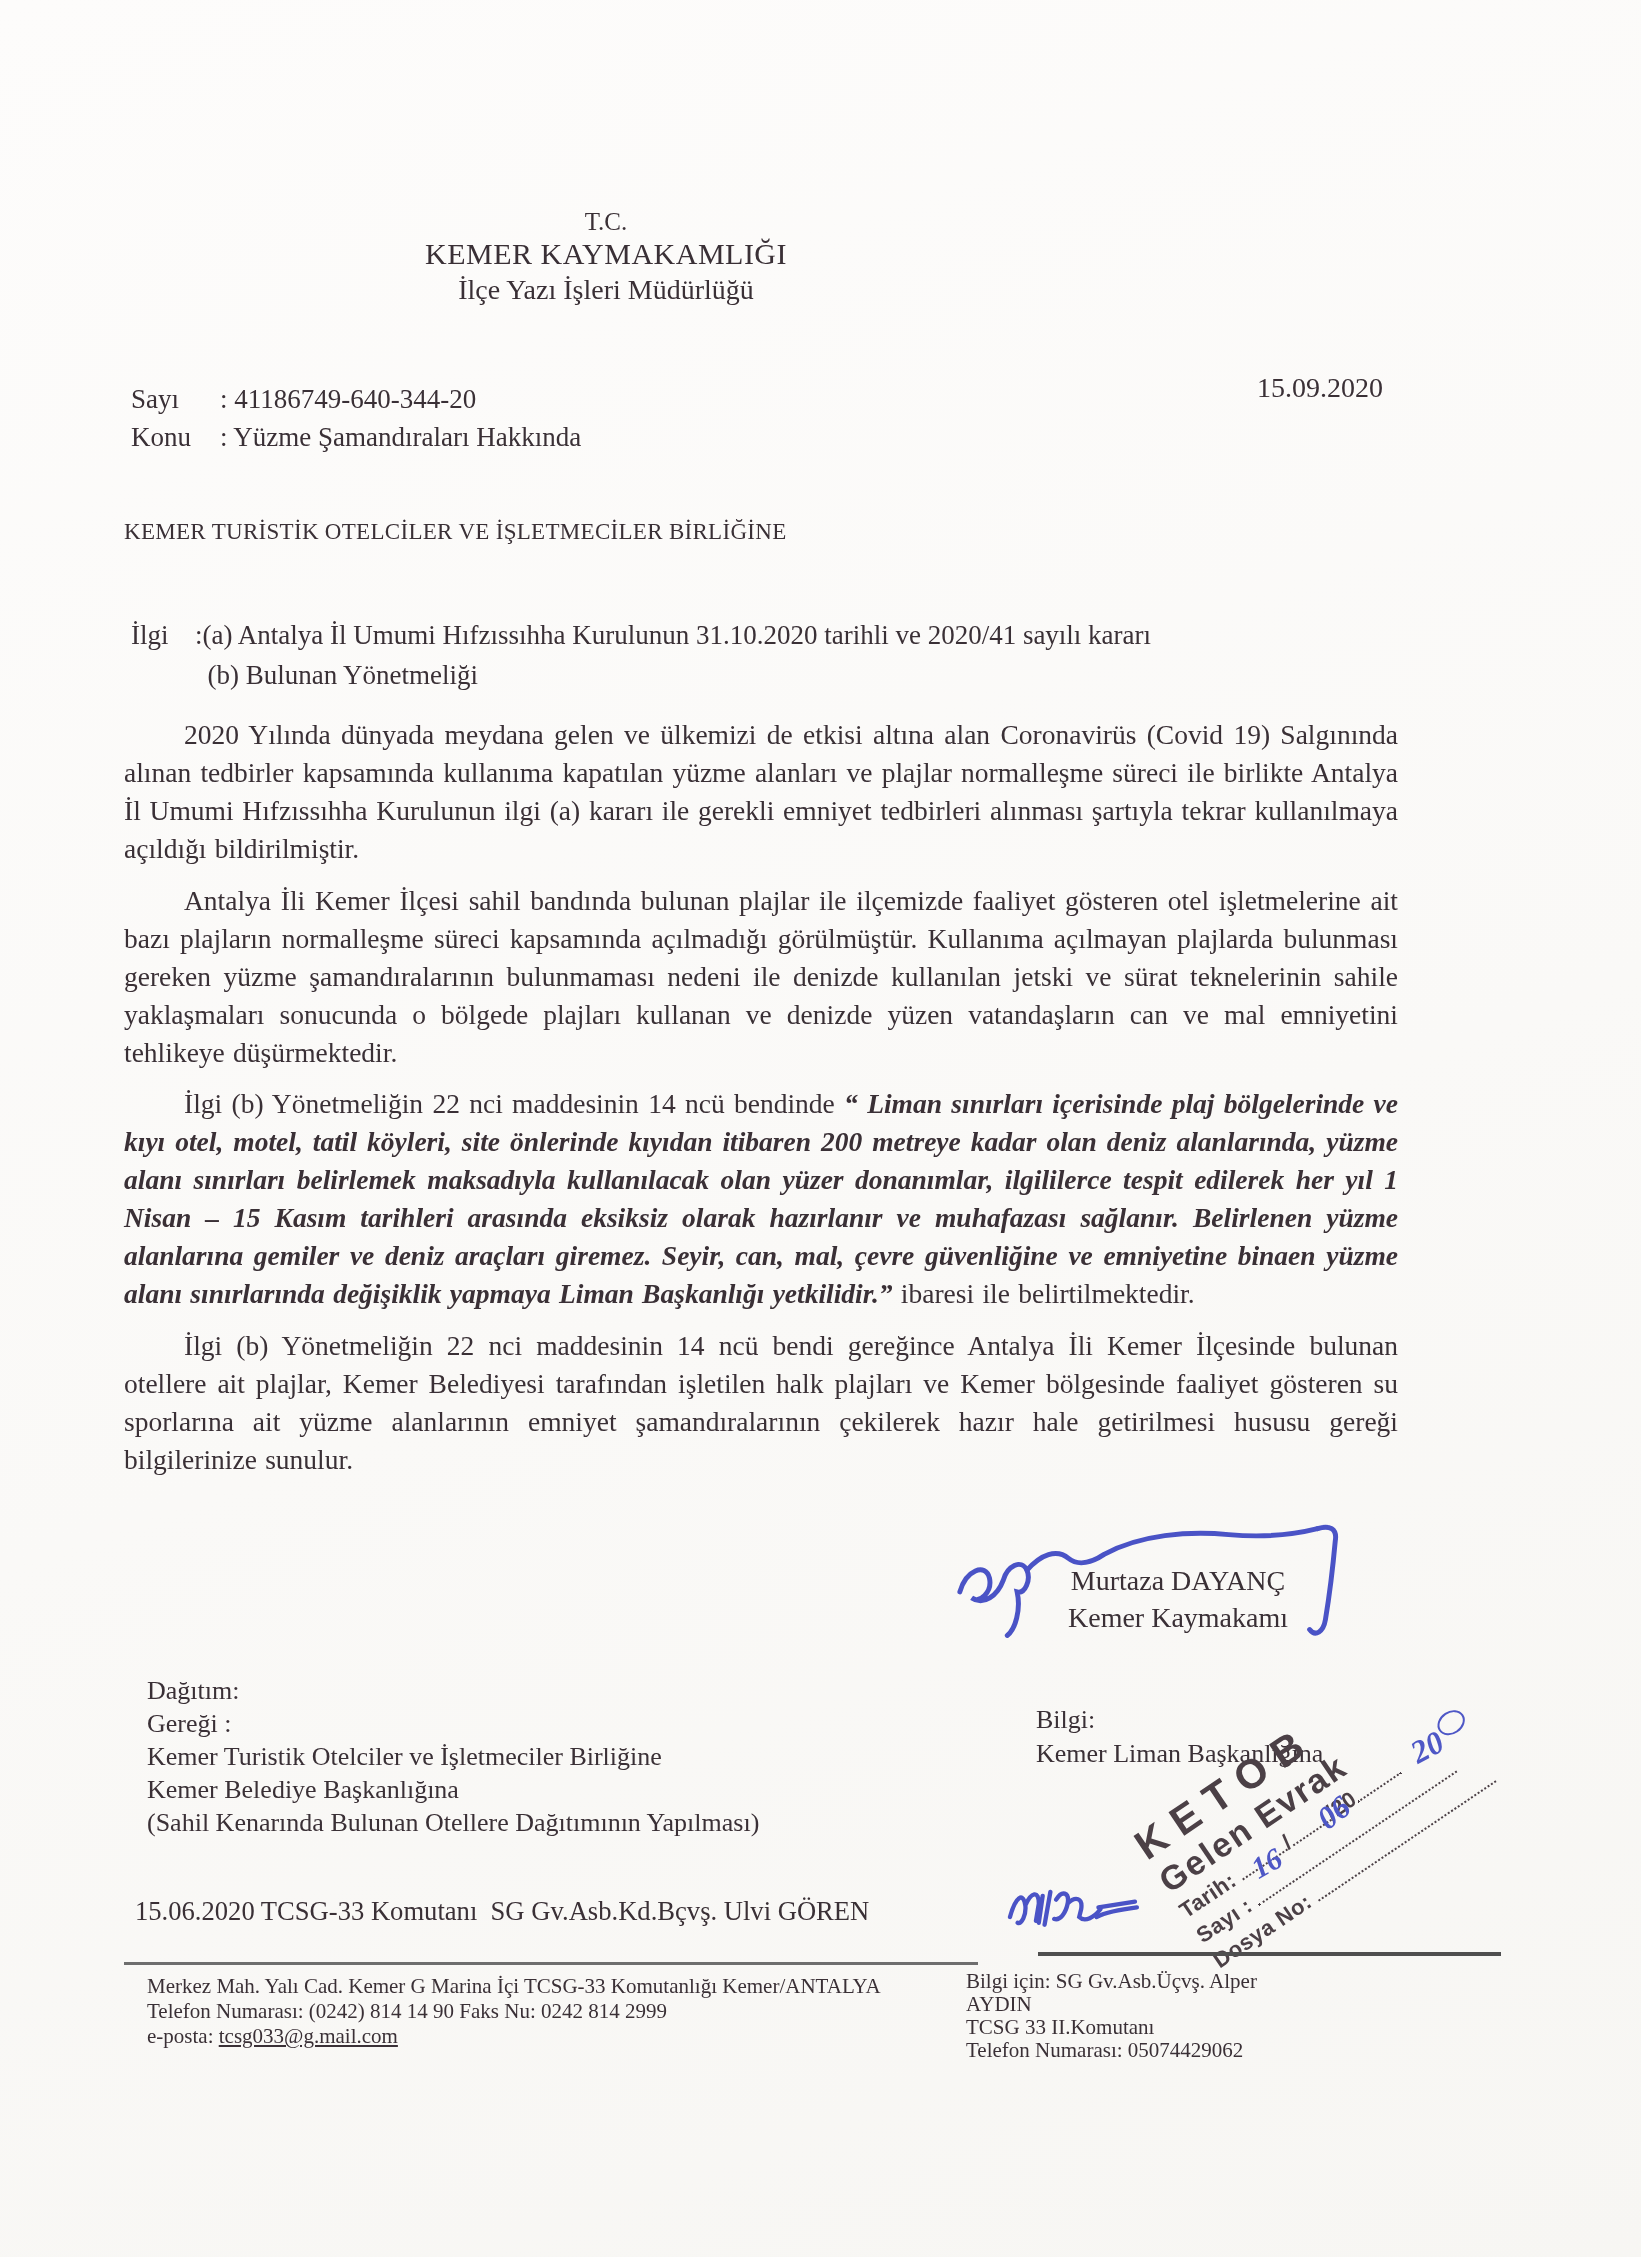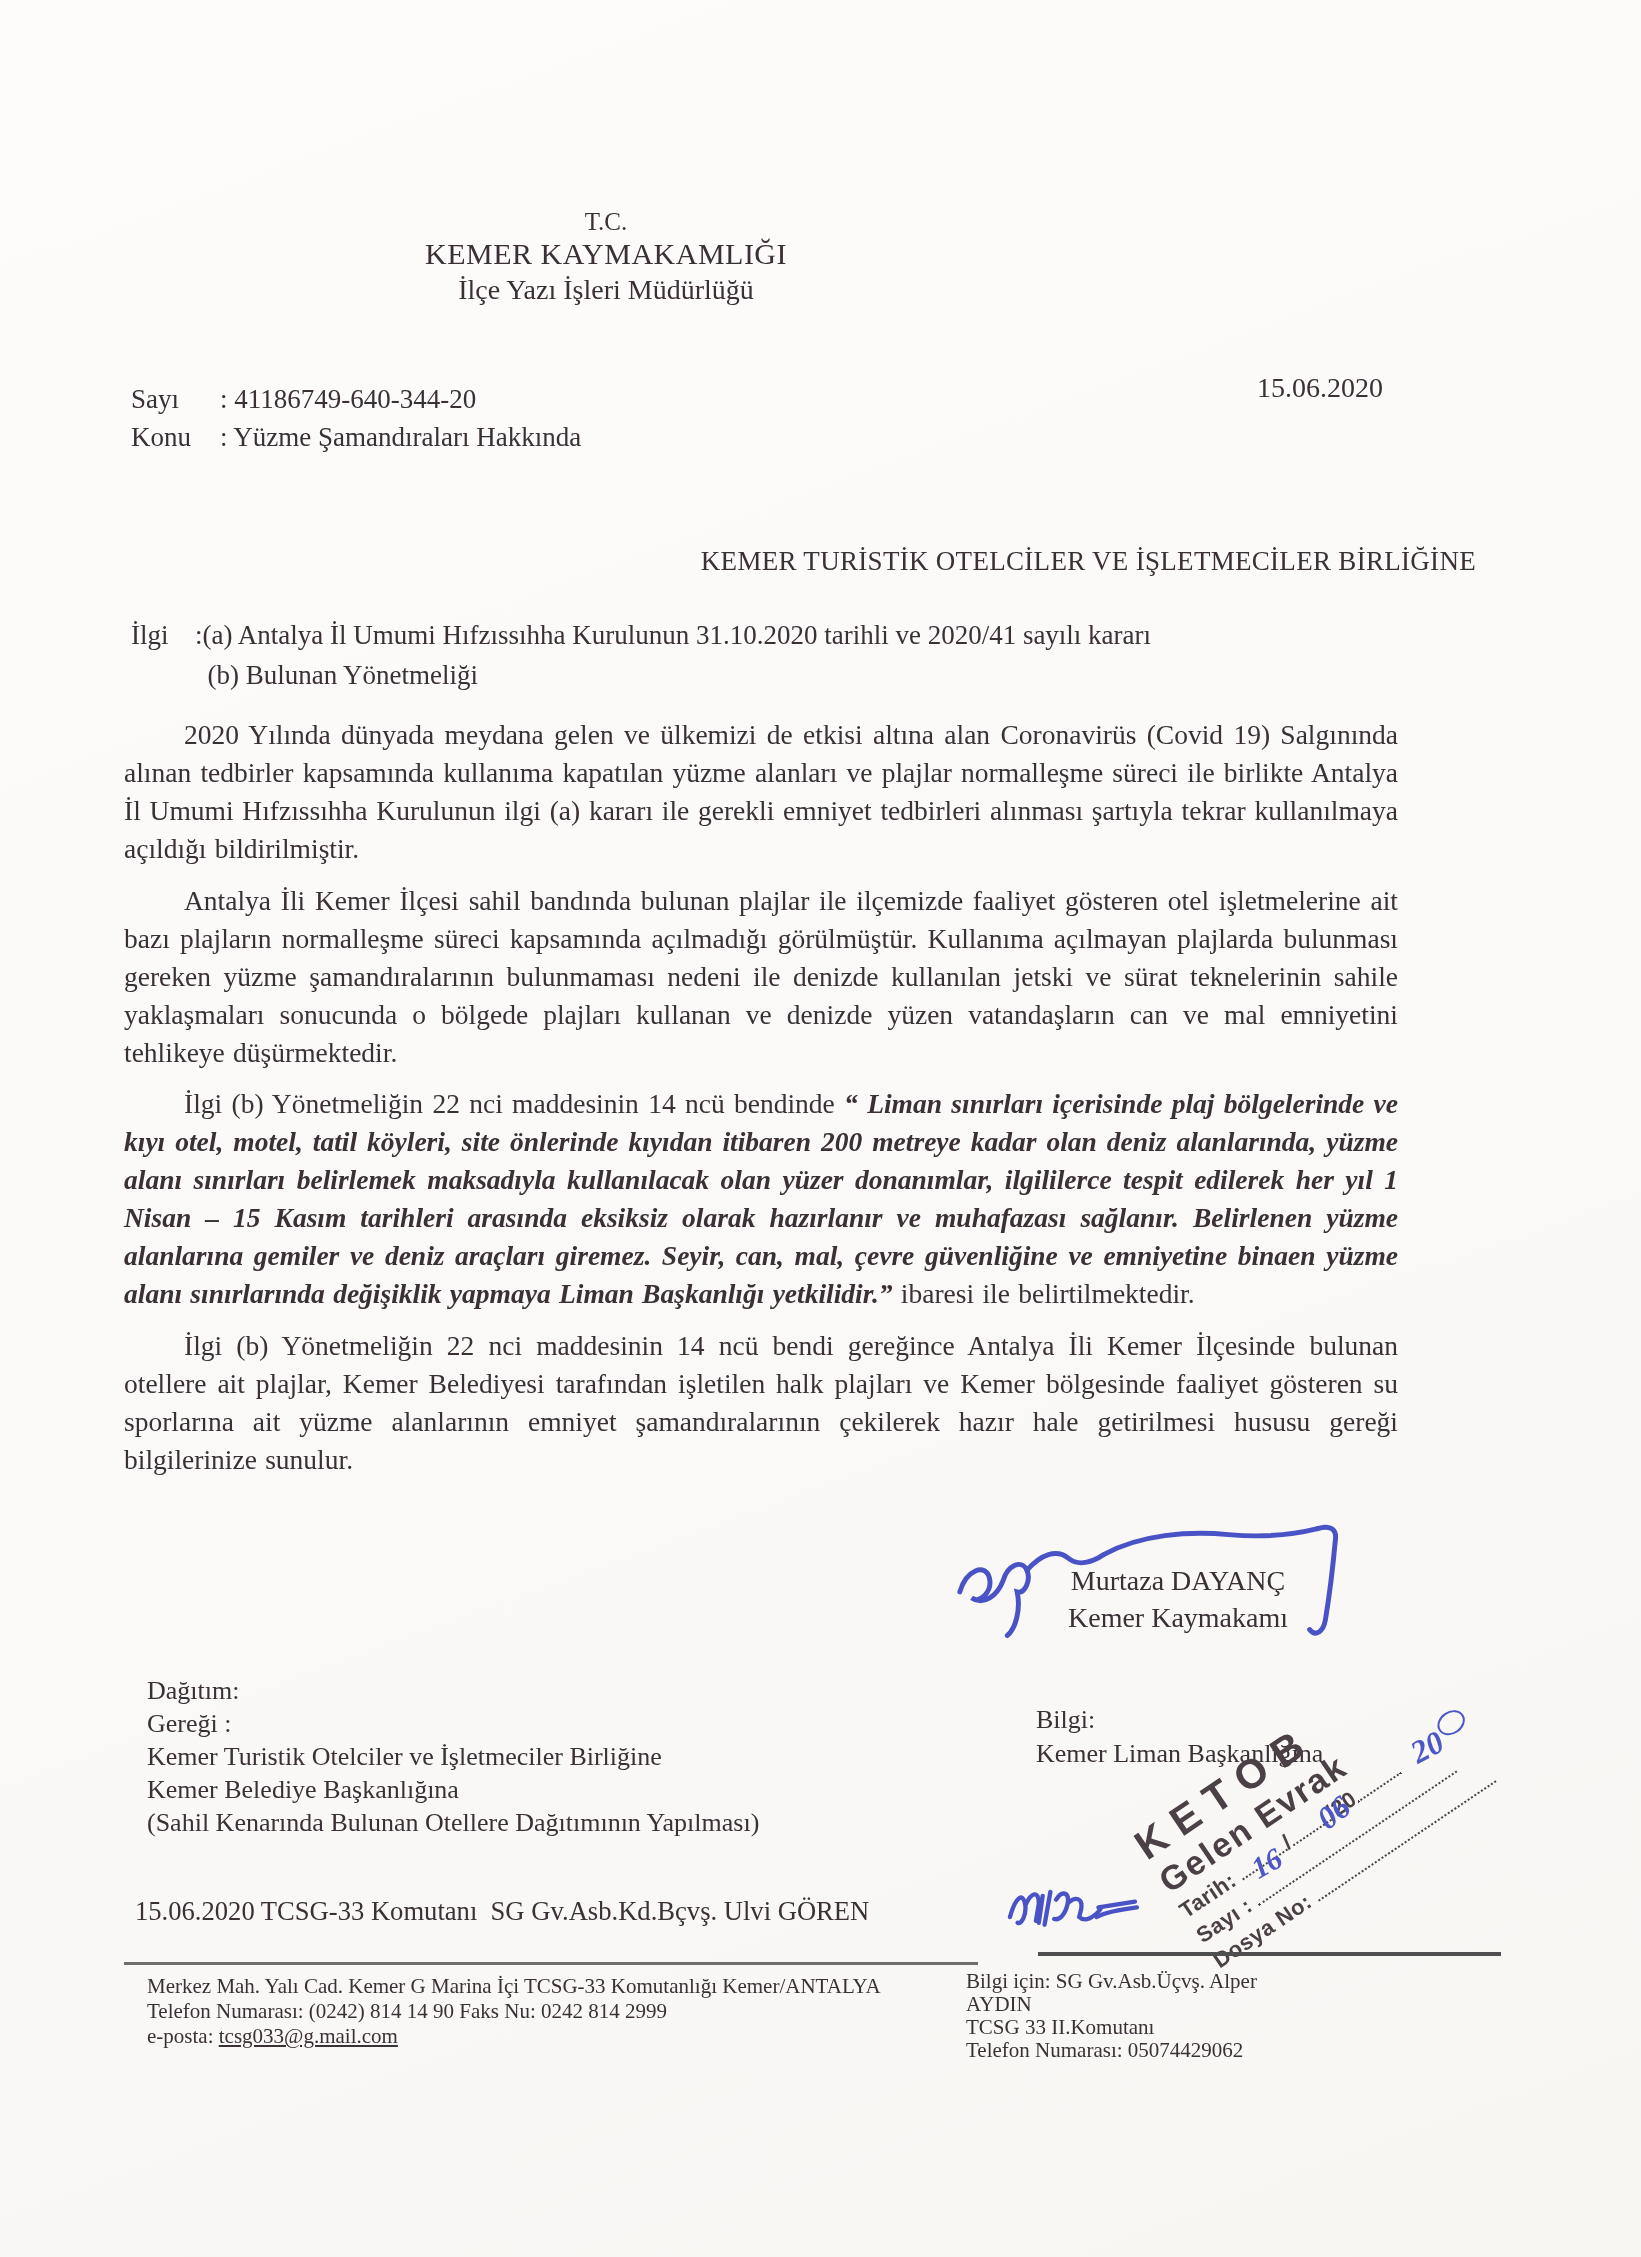--- a/index.html
+++ b/index.html
@@ -14,21 +14,21 @@
   .letterhead{top:207px;left:268px;width:676px;text-align:center;}
   .lh-tc{font-size:25px;line-height:29px;}
   .lh-org{font-size:30px;line-height:36px;letter-spacing:0.5px;}
   .lh-dept{font-size:28px;line-height:35px;}
   
   .refs{top:380px;left:131px;font-size:27px;line-height:38px;}
   .refs .row{display:flex;}
   .refs .lbl{display:inline-block;width:89px;}
   .date{top:372px;left:1257px;font-size:28px;}
   
-  .addressee{top:519px;left:124px;width:1352px;text-align:right;font-size:27px;letter-spacing:0.3px;margin-top:27px;}
+  .addressee{top:519px;left:124px;width:1352px;text-align:left;font-size:23px;letter-spacing:0.3px;}
   
   .ilgi{top:615px;left:131px;width:1294px;font-size:27px;line-height:40px;display:flex;}
   .ilgi .lbl{width:64px;flex:none;}
   .ilgi .ref-b{margin-left:12.6px;}
   
   .bodytext{top:716px;left:124px;width:1274px;font-size:27.5px;line-height:38px;
             text-align:justify;word-spacing:1.4px;}
   .bodytext p{margin:0 0 13.5px 0;text-indent:60px;}
   .q{font-weight:bold;font-style:italic;}
   
@@ -73,21 +73,21 @@
   <div class="abs refs">
     <div class="row">
       <span class="lbl">Sayı</span>
       <span>: 41186749-640-344-20</span>
     </div>
     <div class="row">
       <span class="lbl">Konu</span>
       <span>: Yüzme Şamandıraları Hakkında</span>
     </div>
   </div>
-  <div class="abs date">15.06.2020</div>
+  <div class="abs date">15.09.2020</div>
 
   <div class="abs addressee">KEMER TURİSTİK OTELCİLER VE İŞLETMECİLER BİRLİĞİNE</div>
 
   <div class="abs ilgi">
     <span class="lbl">İlgi</span>
     <span>
       <div>:(a) Antalya İl Umumi Hıfzıssıhha Kurulunun 31.10.2020 tarihli ve 2020/41 sayılı kararı</div>
       <div class="ref-b">(b) Bulunan Yönetmeliği</div>
     </span>
   </div>

